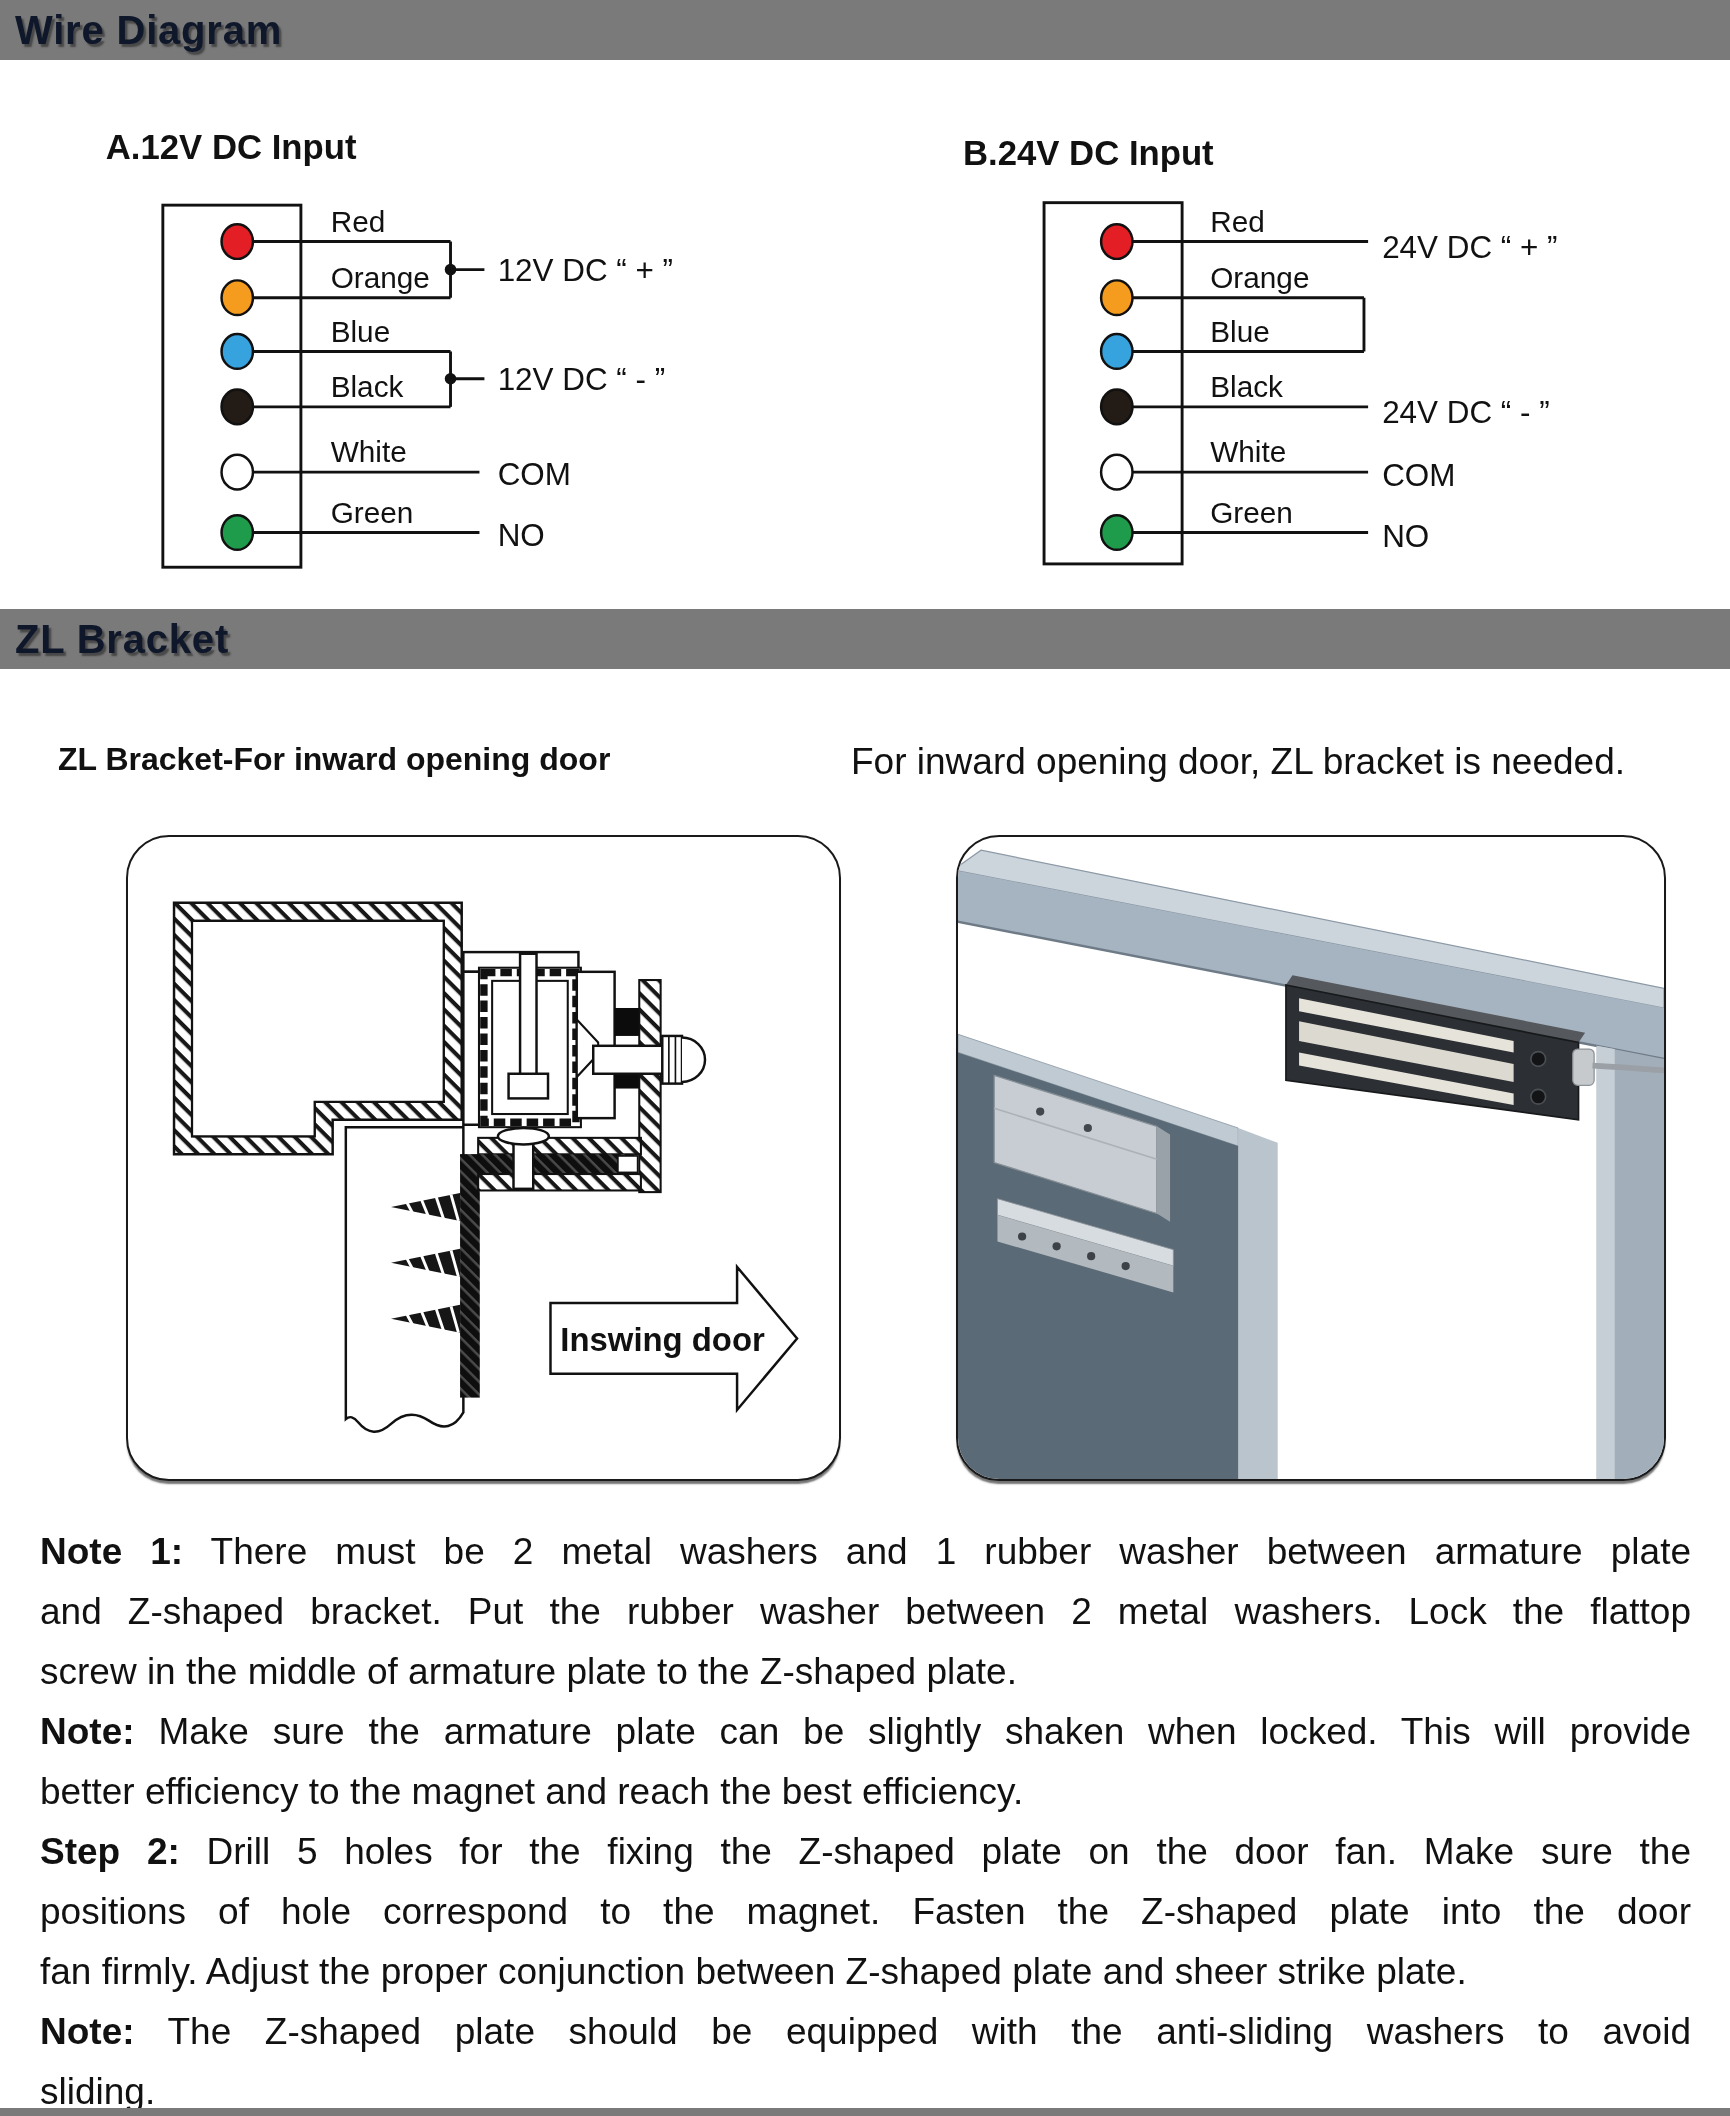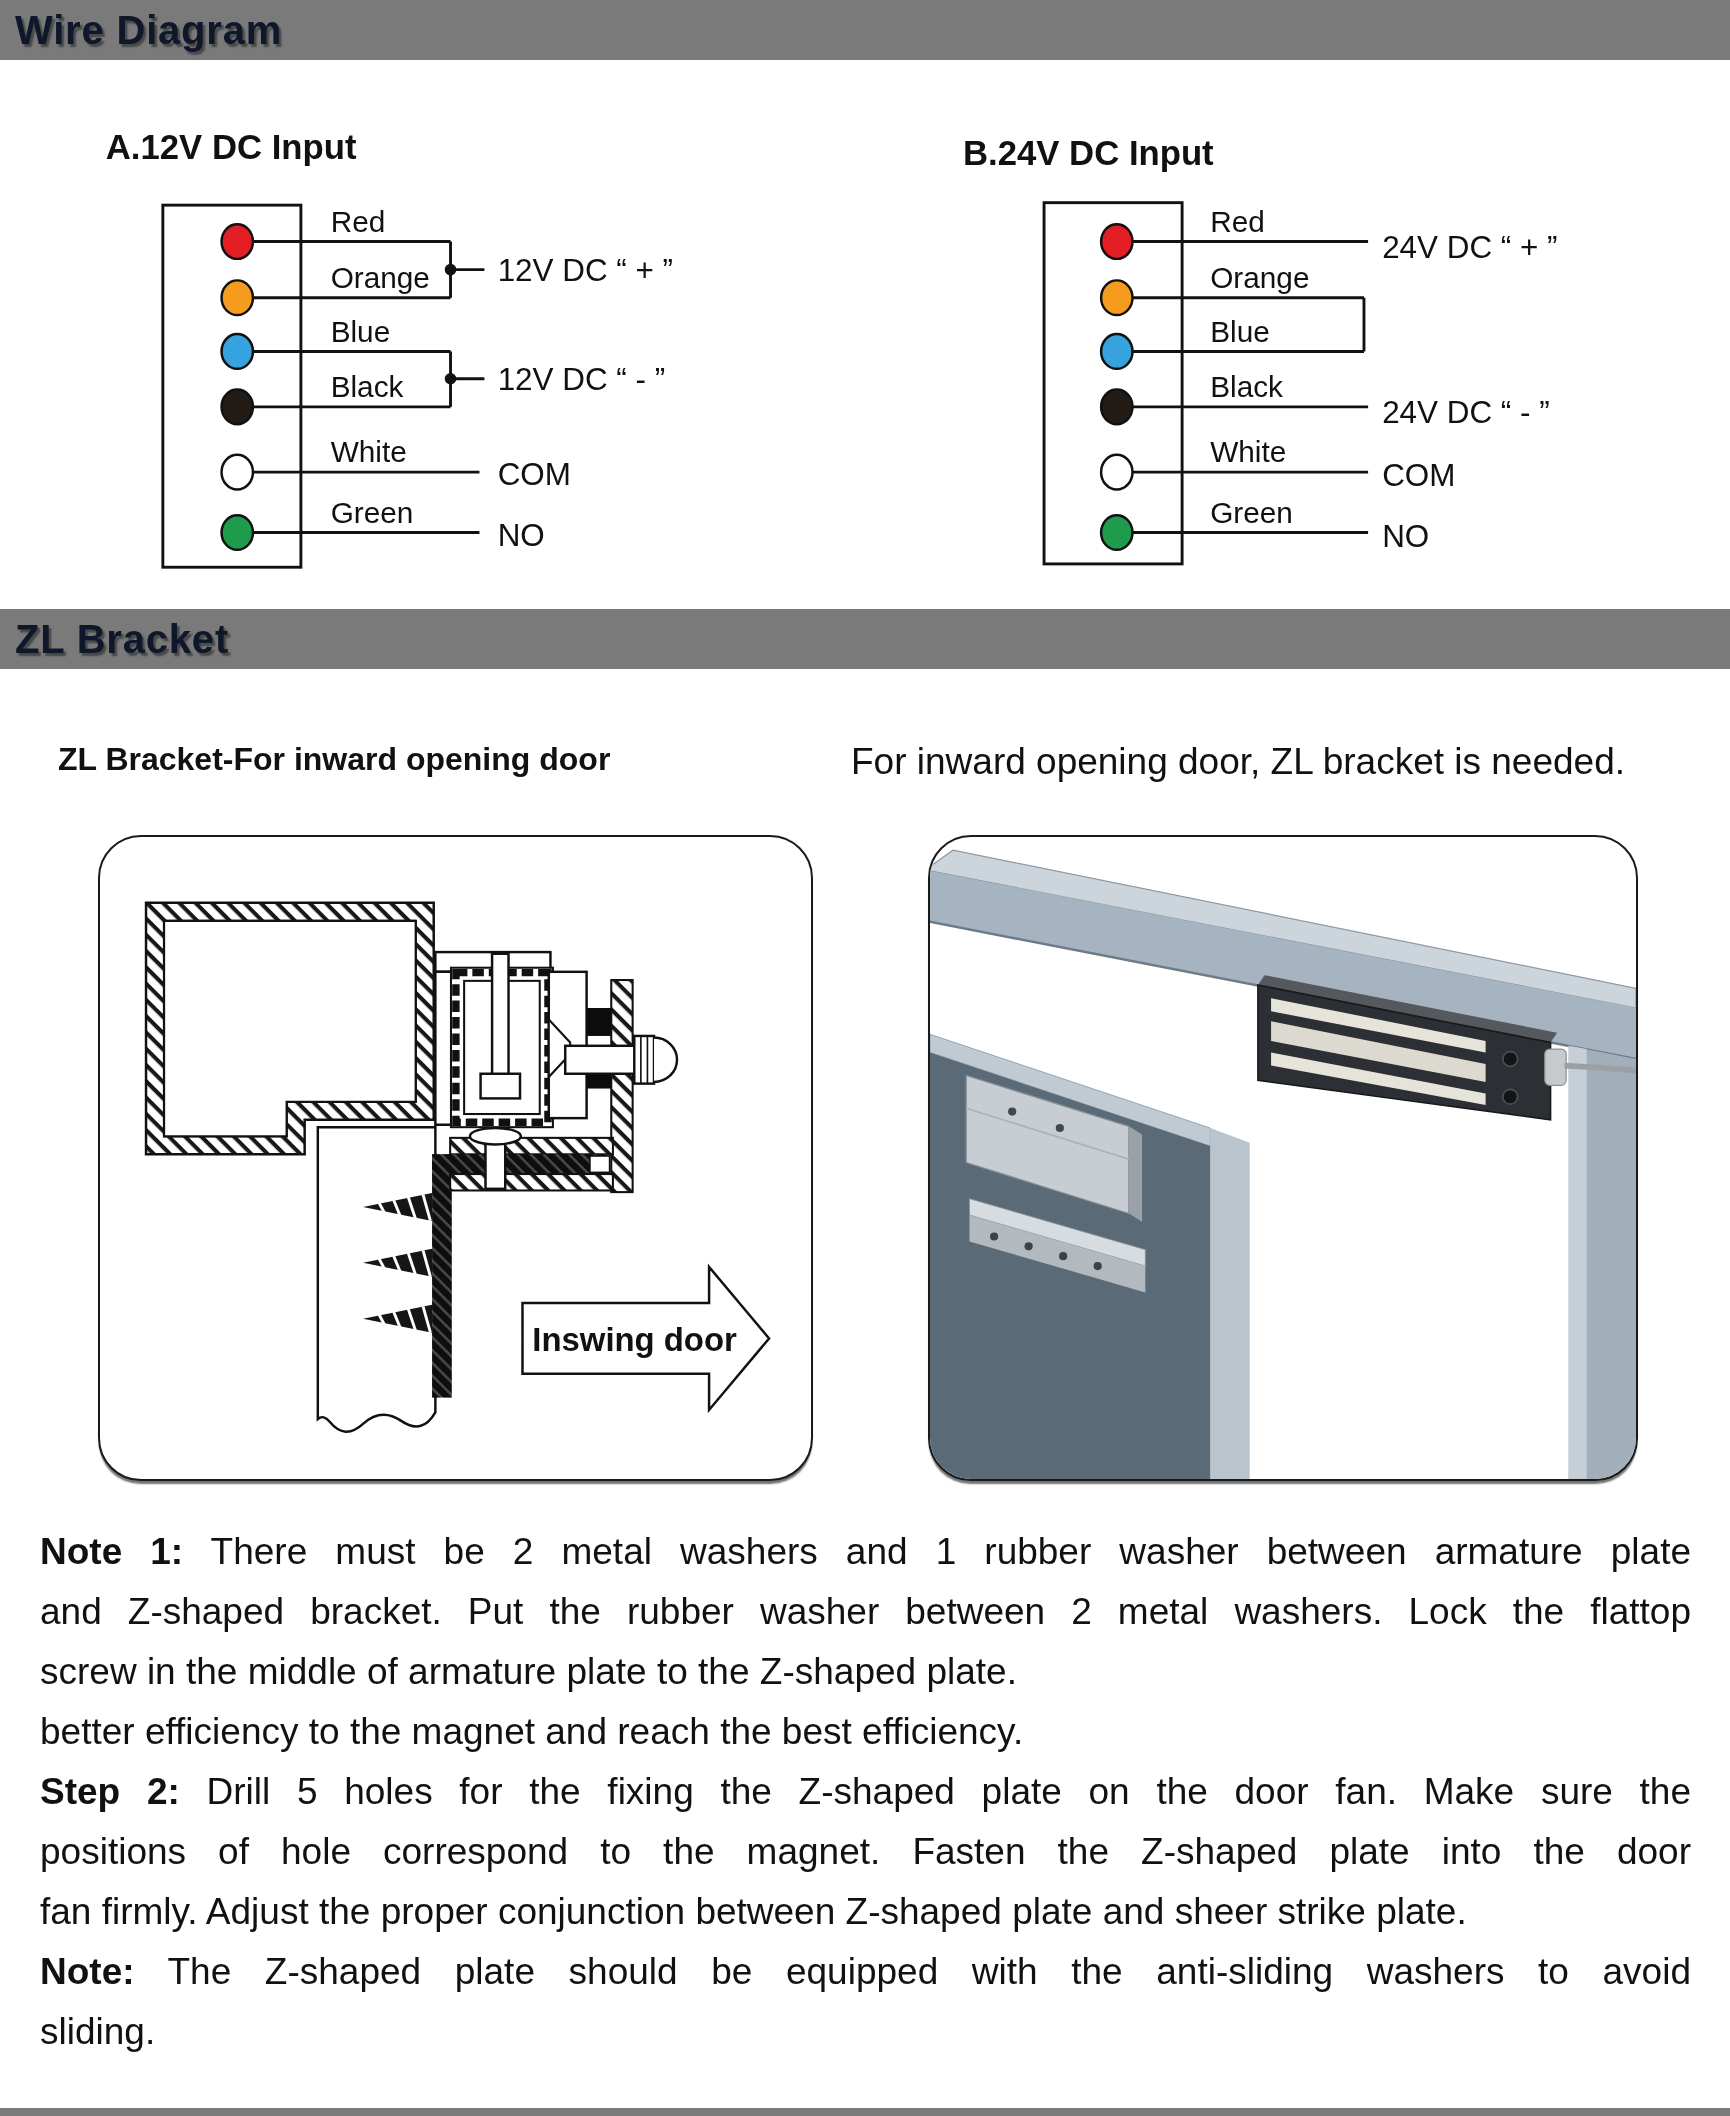--- a/index.html
+++ b/index.html
@@ -12,21 +12,21 @@
   #bar-zl{top:609px;}
   #wire-svg{position:absolute;left:0;top:0;width:1731px;height:612px;}
   .dtitle{font-size:42px;font-weight:bold;fill:#111;}
   .wname{font-size:36px;fill:#111;}
   .wout{font-size:38px;fill:#111;}
   .wline{stroke:#111;stroke-width:3.5;}
   #subtitle-row{position:absolute;left:0;top:741px;width:1731px;height:50px;}
   #subtitle-bold{position:absolute;left:58px;top:0;font-size:32px;font-weight:bold;white-space:nowrap;}
   #subtitle-reg{position:absolute;left:851px;top:0;font-size:37px;white-space:nowrap;text-align:center;}
   .figframe{position:absolute;top:835px;height:646px;border:2.5px solid #1a1a1a;border-radius:43px;
-            box-sizing:border-box;background:#fff;overflow:hidden;box-shadow:0 4.1px 1.7px -1.7px rgba(0,0,0,.55);}
+            box-sizing:border-box;background:#fff;overflow:hidden;box-shadow:0 4.1px 1.7px -1.7px rgba(0,0,0,.55);margin-left:28px;}
   #fig-left{left:98px;width:715px;}
   #fig-right{left:928px;width:710px;}
   .figframe svg{display:block;width:100%;height:100%;}
   #instructions{position:absolute;left:40px;top:1522px;width:1651px;}
   .tline{font-size:37px;line-height:60px;height:60px;white-space:nowrap;}
   .jl{text-align:justify;text-align-last:justify;white-space:normal;}
   .nl{text-align:left;white-space:normal;}
   .lbl{font-weight:bold;}
   .lbl:empty{display:none;}
   #bottom-strip{position:absolute;left:0;top:2108px;width:1731px;height:8.3px;background:#7a7a7a;}
@@ -243,20 +243,21 @@
       <circle cx="706" cy="316" r="9" fill="#121416" stroke="#4b4f54" stroke-width="2"></circle>
       <rect x="748" y="258" width="26" height="44" rx="6" fill="#c6cacd" stroke="#8d9296" stroke-width="1.5"></rect>
       <path d="M772,278 Q812,280 859,284" fill="none" stroke="#9aa0a5" stroke-width="7"></path>
     </svg>
   </div>
 
   <div id="instructions">
     <div class="tline jl"><b class="lbl">Note 1:</b> <span>There must be 2 metal washers and 1 rubber washer between armature plate</span></div>
     <div class="tline jl"> <span>and Z-shaped bracket. Put the rubber washer between 2 metal washers. Lock the flattop</span></div>
     <div class="tline nl"> <span>screw in the middle of armature plate to the Z-shaped plate.</span></div>
+    <div class="tline jl"><b class="lbl">Note:</b> <span>Make sure the armature plate can be slightly shaken when locked. This will provide</span></div>
     <div class="tline nl"> <span>better efficiency to the magnet and reach the best efficiency.</span></div>
     <div class="tline jl"><b class="lbl">Step 2:</b> <span>Drill 5 holes for the fixing the Z-shaped plate on the door fan. Make sure the</span></div>
     <div class="tline jl"> <span>positions of hole correspond to the magnet. Fasten the Z-shaped plate into the door</span></div>
     <div class="tline nl"> <span>fan firmly. Adjust the proper conjunction between Z-shaped plate and sheer strike plate.</span></div>
     <div class="tline jl"><b class="lbl">Note:</b> <span>The Z-shaped plate should be equipped with the  anti-sliding washers to avoid</span></div>
     <div class="tline nl"> <span>sliding.</span></div>
   </div>
 
   <div id="bottom-strip"></div>
 </div>

